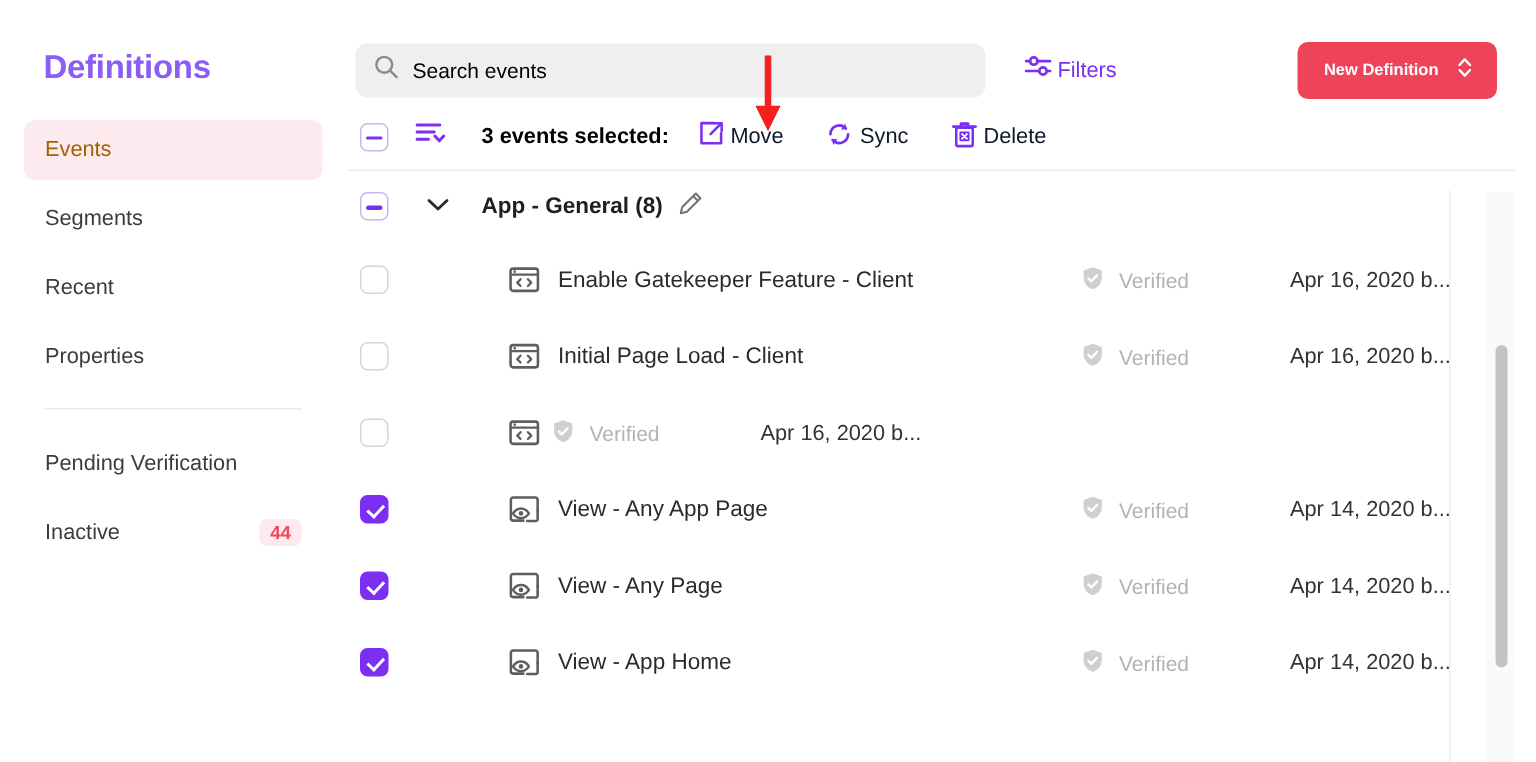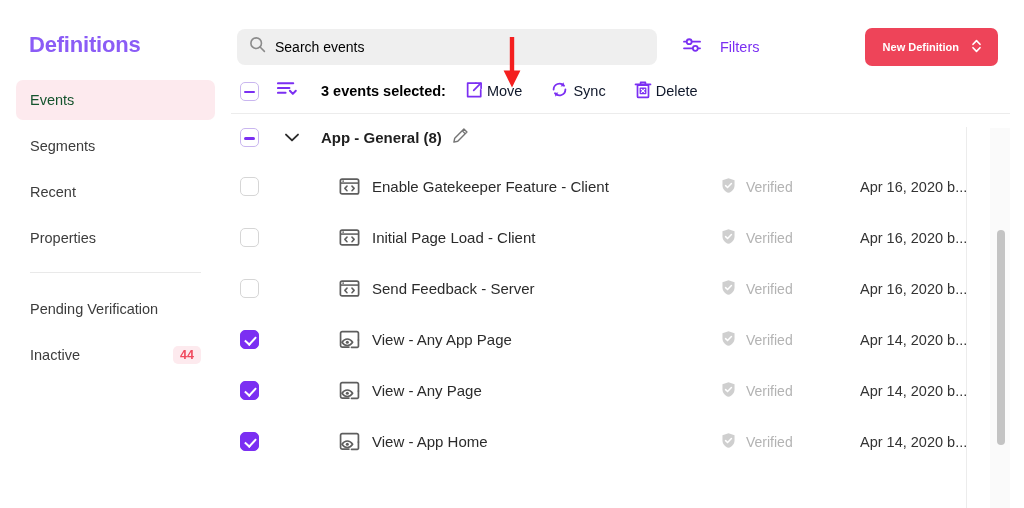--- a/index.html
+++ b/index.html
@@ -18,21 +18,21 @@
     letter-spacing: -0.2px;
     padding: 32px 0 0 29px;
   }
   .nav { margin-top: 22px; padding: 0 16px; }
   .nav-item {
     height: 40px; display: flex; align-items: center;
     padding: 0 14px; border-radius: 7px;
     font-size: 14.5px; color: #3c3c3c; margin-bottom: 6px;
     cursor: pointer; justify-content: space-between;
   }
-  .nav-item.active { background: #fdeaee; color: #14532d; }
+  .nav-item.active { background: #fdeaee; color: #a16207; }
   .nav-item .nav-label { white-space: nowrap; }
   .nav-divider {
     height: 1px; background: #e9e9e9; margin: 14px 14px 16px 14px;
   }
   .badge {
     background: #fdeaee; color: #f04a5e; font-size: 12.5px;
     font-weight: bold; border-radius: 5px; padding: 2px 7px;
   }
 
   
@@ -43,21 +43,21 @@
     padding: 24px 14px 0 6px; height: 69px;
   }
   .search-box {
     flex: none; width: 420px; height: 36px;
     background: #efefef; border-radius: 8px;
     display: flex; align-items: center; padding: 0 12px;
     border: none;
   }
   .search-box .ph { font-size: 14px; color: #000000; margin-left: 9px; }
   .filters-btn {
-    display: flex; align-items: center; gap: 18px;
+    display: flex; align-items: center; gap: 3px;
     margin-left: 26px; color: #7b2ff2; font-size: 14.5px;
     cursor: pointer; white-space: nowrap;
   }
   .spacer { flex: 1; }
   .new-def-btn {
     background: #ee4459; color: #fff; border: none;
     height: 38px; border-radius: 7px;
     padding: 0 16px 0 18px;
     font-size: 11px; font-weight: bold;
     font-family: "Liberation Sans", sans-serif;
@@ -344,21 +344,20 @@
         </div>
         <div class="row-icon">
           <svg width="21" height="19" viewBox="0 0 22 20" fill="none">
             <rect x="1.4" y="2.2" width="19.2" height="15.6" rx="1.8" stroke="#5e5e5e" stroke-width="1.8"></rect>
             <line x1="1.6" y1="6.4" x2="20.4" y2="6.4" stroke="#5e5e5e" stroke-width="1.6"></line>
             <circle cx="4.3" cy="4.3" r="0.9" fill="#5e5e5e"></circle>
             <path d="M8.4 9.6L6.1 12L8.4 14.4" stroke="#5e5e5e" stroke-width="1.6" stroke-linecap="round" stroke-linejoin="round"></path>
             <path d="M13.6 9.6L15.9 12L13.6 14.4" stroke="#5e5e5e" stroke-width="1.6" stroke-linecap="round" stroke-linejoin="round"></path>
           </svg>
         </div>
-        <span class="row-name">Send Feedback - Server</span>
         <span class="verified">
           <span>
             <svg width="17" height="17" viewBox="0 0 18 18" fill="none">
               <path d="M9 1.2l6.4 2.3v5.2c0 4-2.7 7-6.4 8.1c-3.7-1.1-6.4-4.1-6.4-8.1V3.5L9 1.2z" fill="#cfcfcf"></path>
               <path d="M5.9 9.1L8 11.2L12.1 6.9" stroke="#fff" stroke-width="1.6" stroke-linecap="round" stroke-linejoin="round"></path>
             </svg>
           </span>
           <span>Verified</span>
         </span>
         <span class="row-date">Apr 16, 2020 b...</span>

